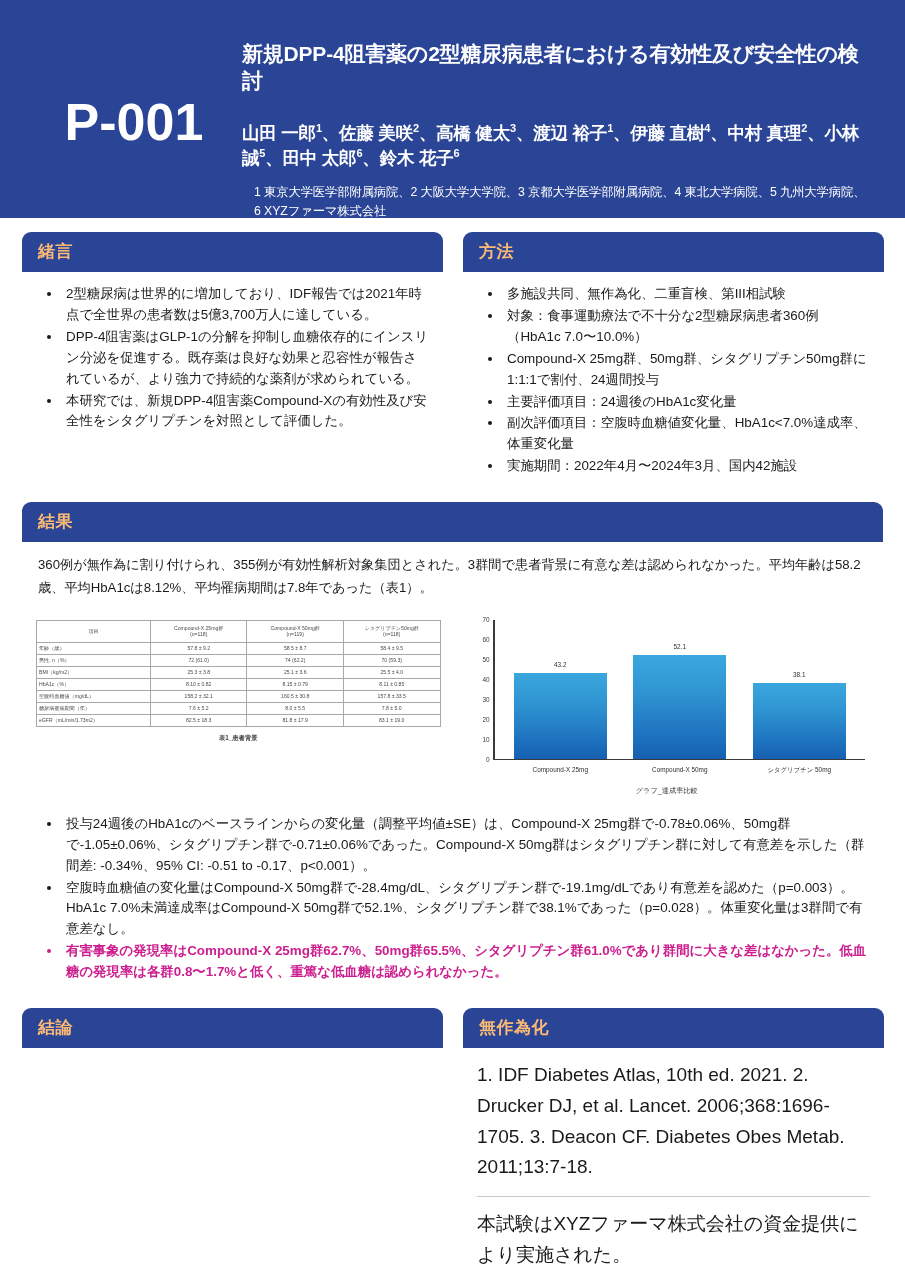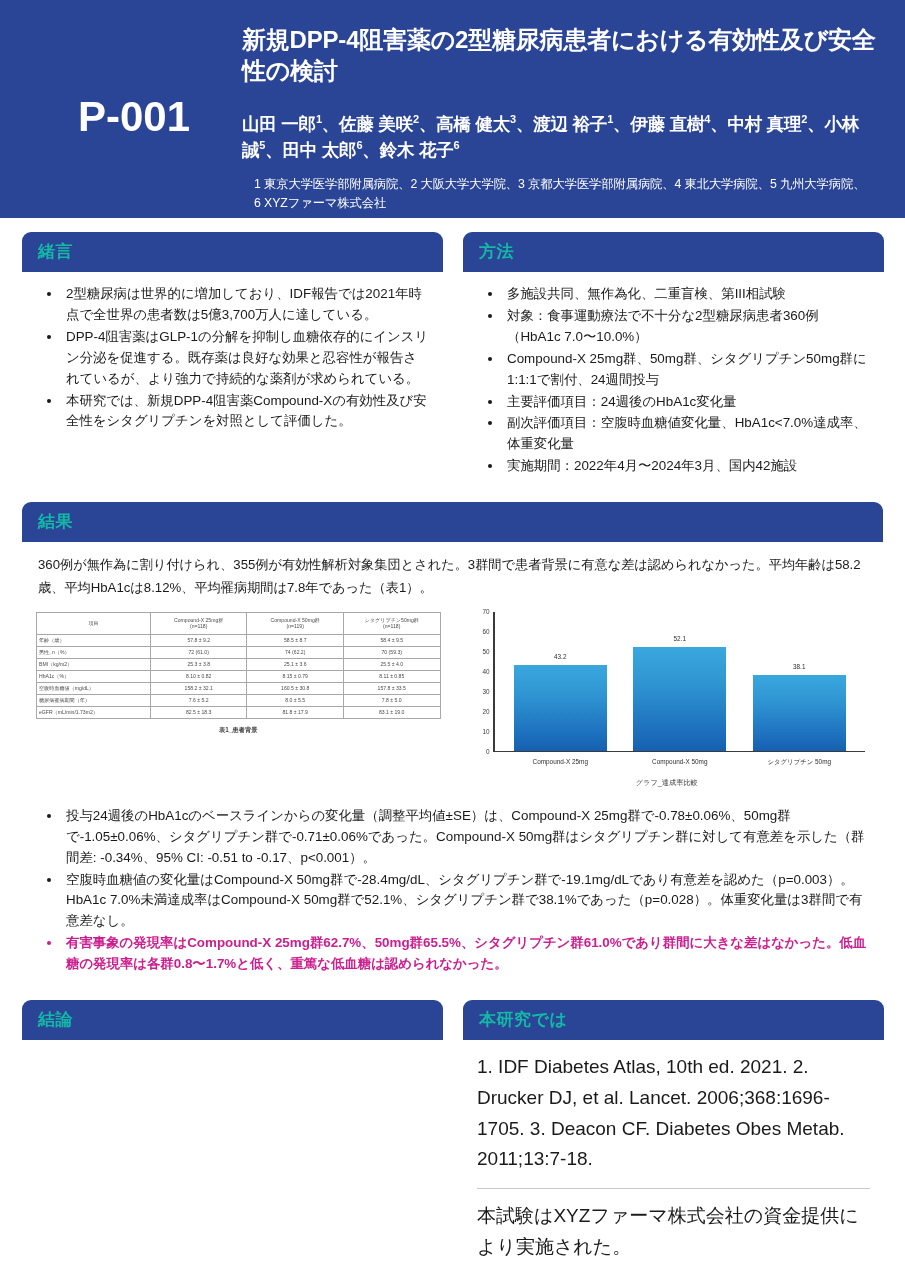--- a/index.html
+++ b/index.html
@@ -29,36 +29,36 @@
   .banner-left {
     width: 216px;
     flex: 0 0 216px;
     display: flex;
     align-items: center;
     justify-content: center;
     padding-top: 78px;
     box-sizing: border-box;
   }
   .poster-number {
-    font-size: 42px;
+    font-size: 52px;
     font-weight: bold;
     letter-spacing: 0px;
     line-height: 1;
     white-space: nowrap;
   }
   .banner-right {
     flex: 1 1 auto;
     padding-top: 6px;
     min-width: 0;
   }
   .poster-title {
-    font-size: 24px;
+    font-size: 21px;
     font-weight: bold;
     line-height: 1.3;
-    margin: 0 0 26px 0;
+    margin: 16px 0 26px 0;
     letter-spacing: -0.2px;
   }
   .poster-authors {
     font-size: 17.5px;
     font-weight: bold;
     line-height: 1.45;
     margin: 0 0 6px 0;
     letter-spacing: -0.2px;
   }
   .poster-authors sup {
@@ -84,21 +84,21 @@
     display: flex;
     gap: 20px;
     align-items: flex-start;
   }
   .col-half { width: 421px; flex: 0 0 421px; }
 
   
   .card { margin-bottom: 14px; }
   .card-head {
     background: #2a4496;
-    color: #14b8a6;
+    color: #fdba74;
     border-radius: 9px 9px 0 0;
     padding: 8px 16px 9px 16px;
     font-size: 17px;
     font-weight: bold;
     letter-spacing: 0.5px;
   }
   .card-body {
     padding: 12px 14px 10px 14px;
     font-size: 13.4px;
     line-height: 1.56;
@@ -113,21 +113,21 @@
     margin-bottom: 1px;
     padding-left: 4px;
   }
   ul.bullets li { list-style-type: disc; }
   ol.numbers li { list-style-type: decimal; }
 
   
   .results-intro {
     font-size: 13.2px;
     line-height: 1.72;
-    margin: 0 0 12px 0;
+    margin: 0 0 20px 0;
     padding: 0 2px;
   }
   .figures-row {
     display: flex;
     gap: 24px;
     align-items: flex-start;
     margin-bottom: 18px;
   }
   .fig-block { flex: 1 1 50%; min-width: 0; }
 
@@ -411,21 +411,21 @@
     </div>
   </div>
 
   <div class="row-two">
 
     <div class="col-half card">
       <div class="card-head">結論</div>
     </div>
 
     <div class="col-half card">
-      <div class="card-head">本研究では</div>
+      <div class="card-head">無作為化</div>
       <div class="card-body">
         <p class="ref-text">1. IDF Diabetes Atlas, 10th ed. 2021.  2. Drucker DJ, et al. Lancet. 2006;368:1696-1705.  3. Deacon CF. Diabetes Obes Metab. 2011;13:7-18.</p>
         <hr class="ref-divider">
         <p class="ref-text">本試験はXYZファーマ株式会社の資金提供により実施された。</p>
       </div>
     </div>
 
   </div>
 
 </div>

